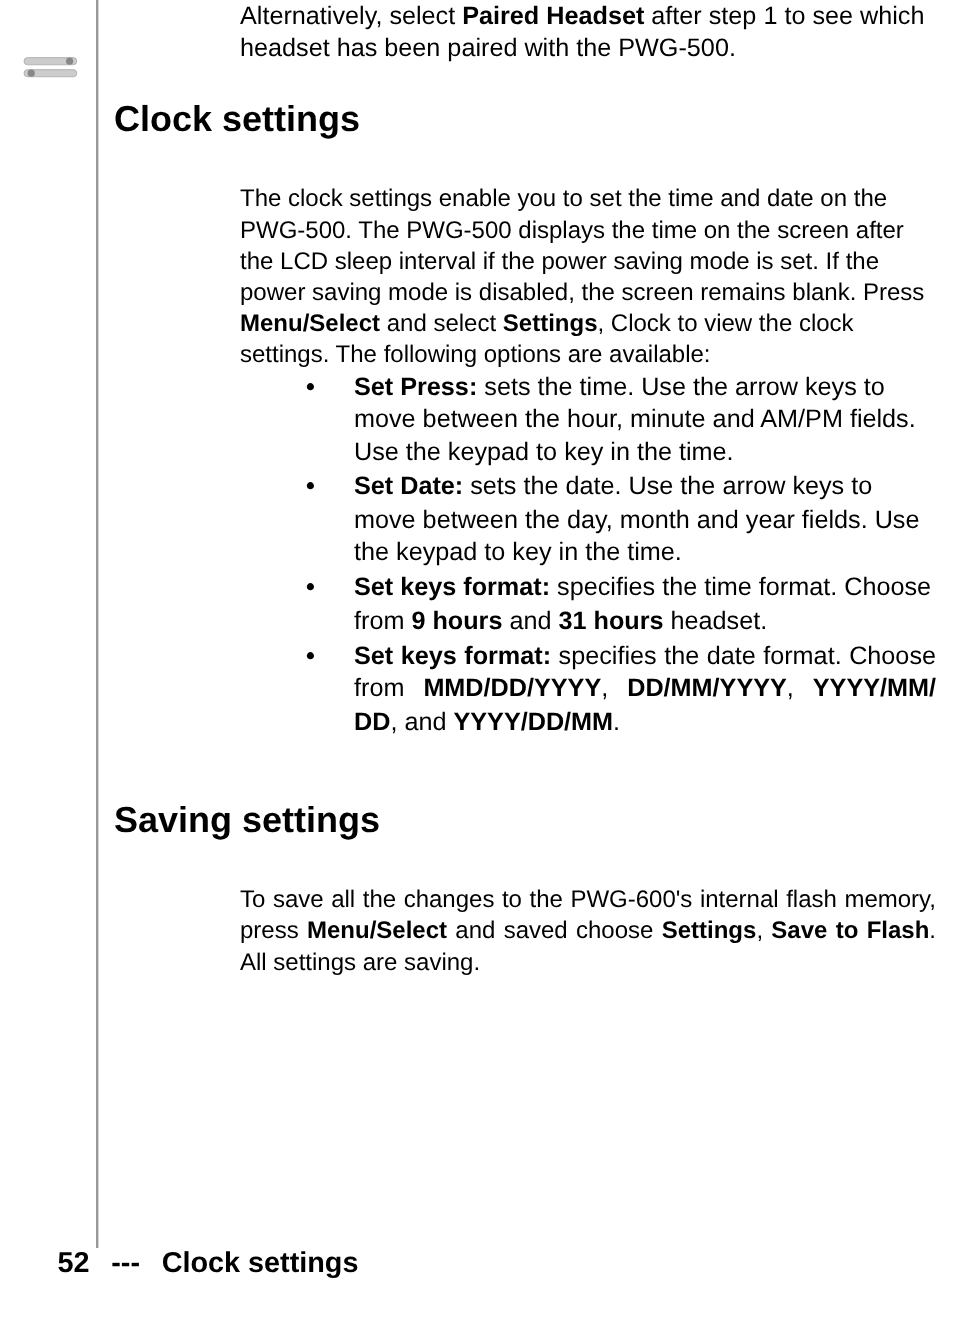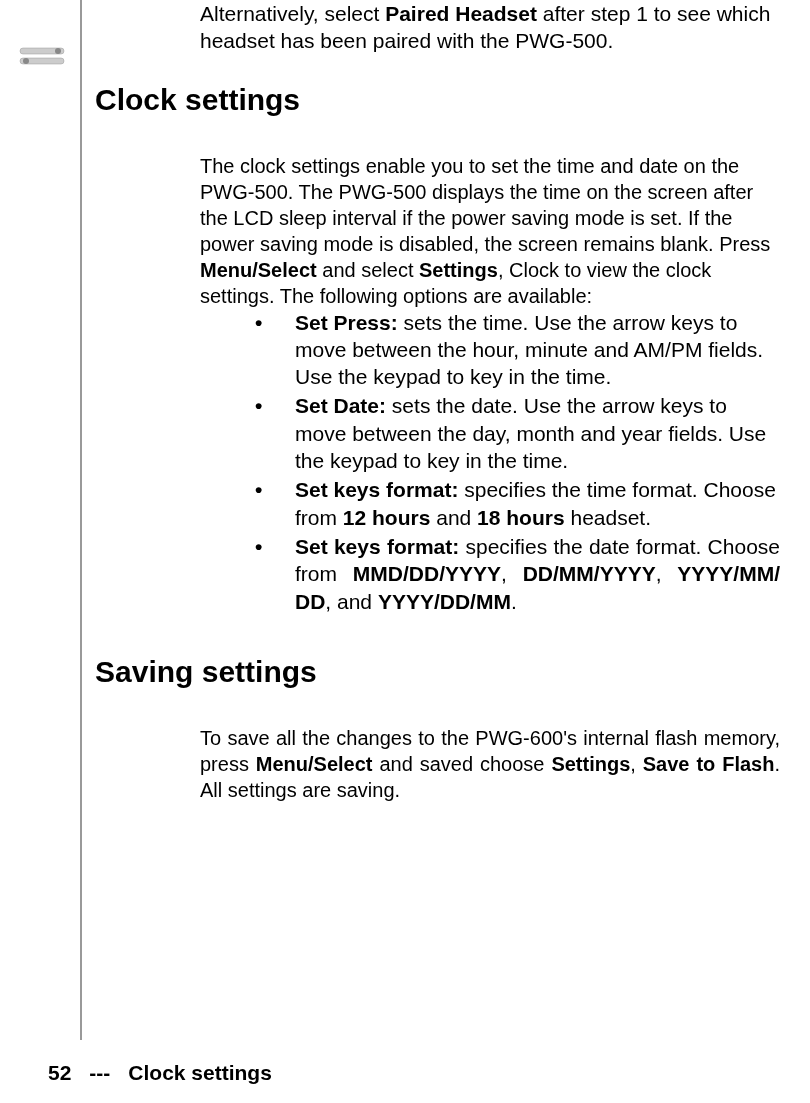--- a/index.html
+++ b/index.html
@@ -42,21 +42,21 @@
     }
     .intro-para {
       margin-left: 105px;
       font-size: 21px;
       line-height: 1.3;
       margin-bottom: 8px;
     }
     h2.section-heading {
       font-size: 30px;
       font-weight: bold;
-      margin-top: 40px;
+      margin-top: 52px;
       margin-bottom: 36px;
       margin-left: 0;
     }
     h2.section-heading.first { margin-top: 28px; }
     .para {
       margin-left: 105px;
       font-size: 20px;
       line-height: 1.3;
     }
     .para.justify { text-align: justify; }
@@ -74,23 +74,23 @@
     }
     ul.bullets li .dot {
       position: absolute;
       left: 0;
       top: 0;
       font-weight: bold;
     }
     .b { font-weight: bold; }
     .footer {
       position: absolute;
-      bottom: 18px;
+      bottom: 36px;
       left: 48px;
-      font-size: 21px;
+      font-size: 24px;
       font-weight: bold;
     }
     .footer .sep { margin: 0 18px; }
     .li-justify { text-align: justify; }
   </style>
 </head>
 <body>
 
 <div class="page">
   <div class="side-icon">
@@ -120,21 +120,21 @@
       <li>
         <span class="dot">•</span>
         <span class="b">Set Press:</span><span> sets the time. Use the arrow keys to move between the hour, minute and AM/PM fields. Use the keypad to key in the time.</span>
       </li>
       <li>
         <span class="dot">•</span>
         <span class="b">Set Date:</span><span> sets the date. Use the arrow keys to move between the day, month and year fields. Use the keypad to key in the time.</span>
       </li>
       <li>
         <span class="dot">•</span>
-        <span class="b">Set keys format:</span><span> specifies the time format. Choose from </span><span class="b">12 hours</span><span> and </span><span class="b">18 hours</span><span> headset.</span>
+        <span class="b">Set keys format:</span><span> specifies the time format. Choose from </span><span class="b">9 hours</span><span> and </span><span class="b">31 hours</span><span> headset.</span>
       </li>
       <li class="li-justify">
         <span class="dot">•</span>
         <span class="b">Set keys format:</span><span> specifies the date format. Choose from </span><span class="b">MMD/DD/YYYY</span><span>, </span><span class="b">DD/MM/YYYY</span><span>, </span><span class="b">YYYY/MM/ DD</span><span>, and </span><span class="b">YYYY/DD/MM</span><span>.</span>
       </li>
     </ul>
 
     <h2 class="section-heading">Saving settings</h2>
 
     <p class="para justify">

